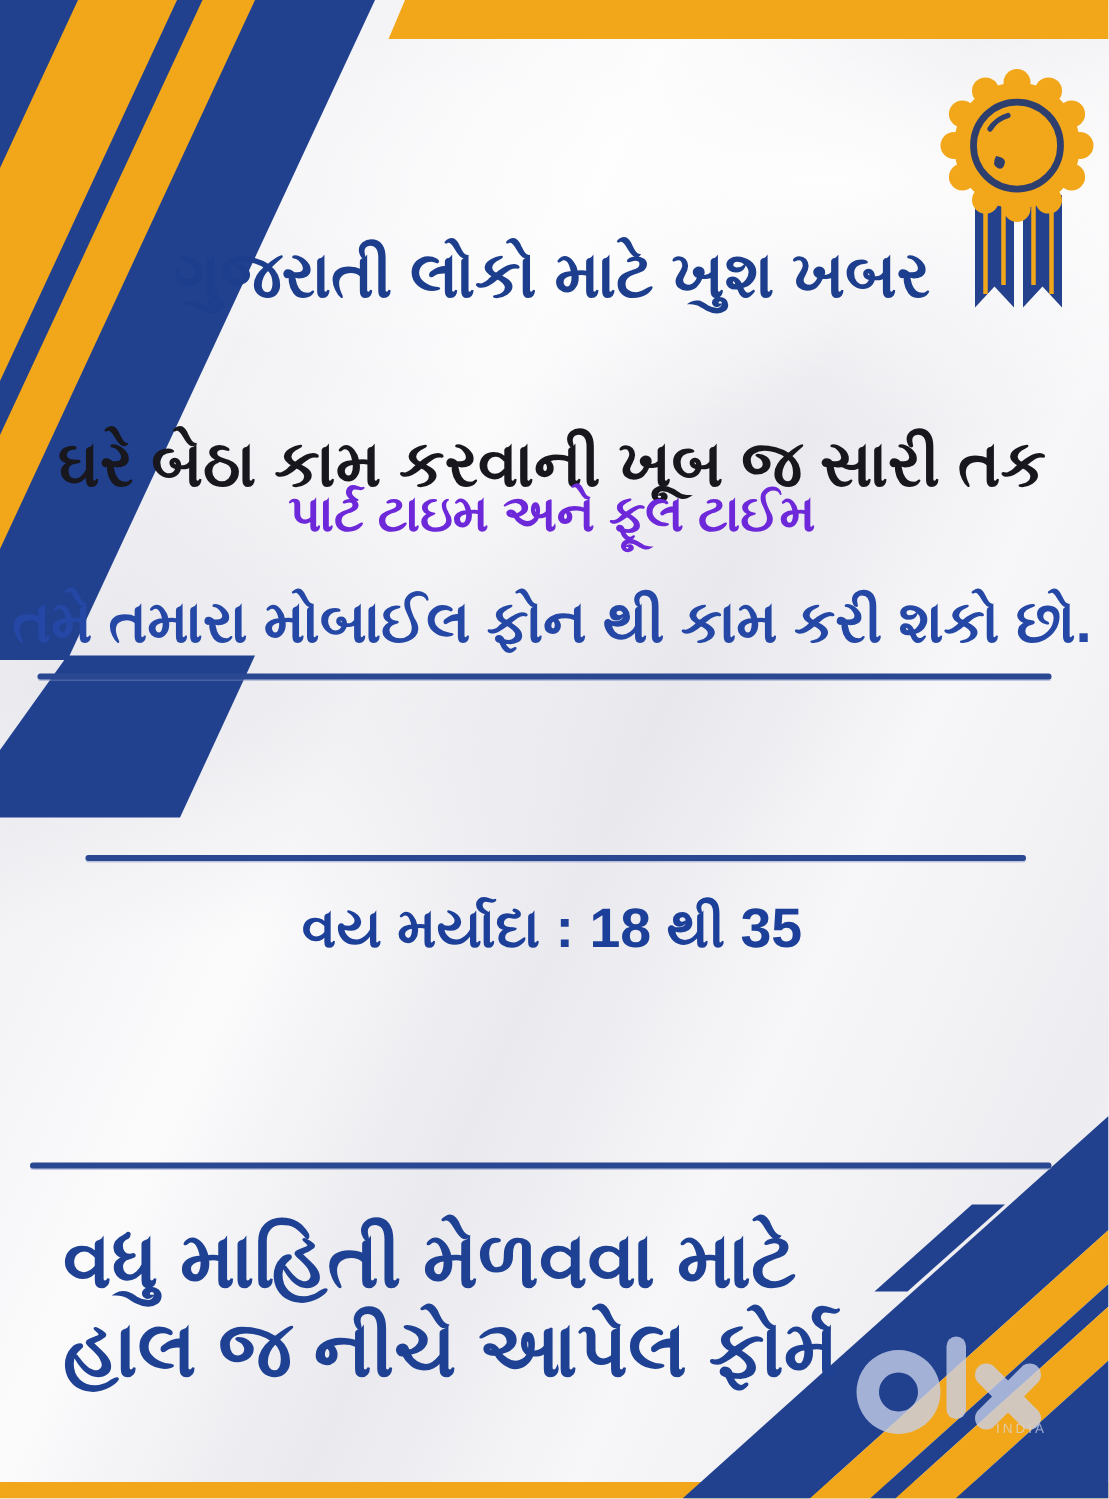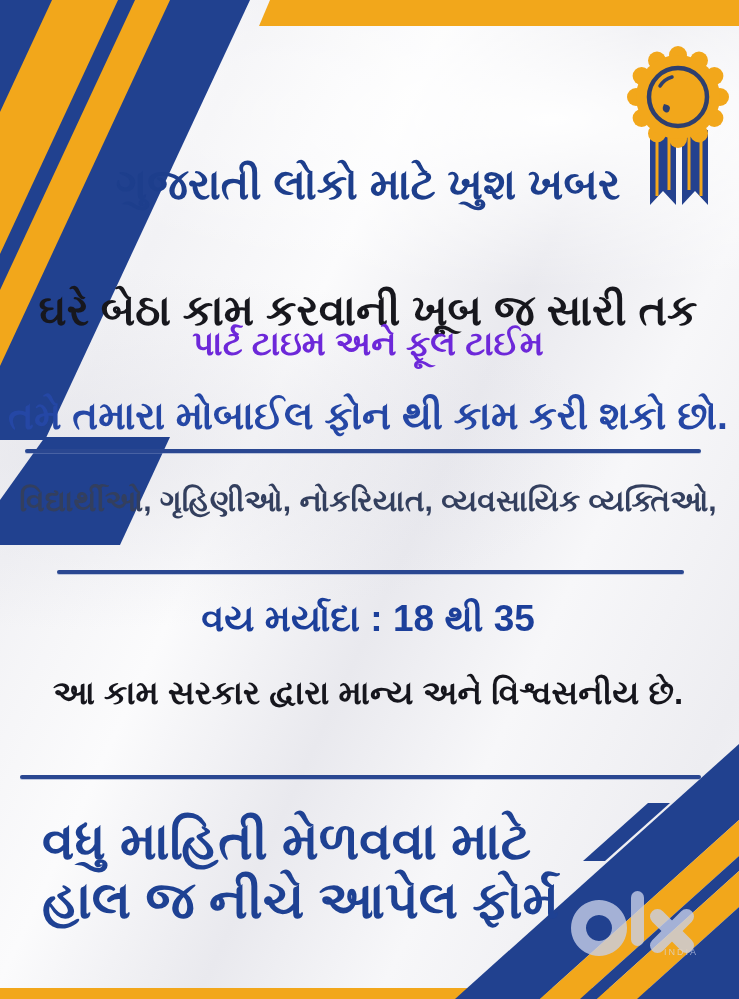--- a/index.html
+++ b/index.html
@@ -92,29 +92,27 @@
 </svg>
 
 <div class="txt headline">ગુજરાતી લોકો માટે ખુશ ખબર</div>
 <div class="txt subheadline">ઘરે બેઠા કામ કરવાની ખૂબ જ સારી તક</div>
 <div class="txt worktype">પાર્ટ ટાઇમ અને ફૂલ ટાઈમ</div>
 <div class="txt mobileline">તમે તમારા મોબાઈલ ફોન થી કામ કરી શકો છો.</div>
 
 <div class="divider div1"></div>
 
 <div class="txt audience">
-  <div>વિદ્યાર્થીઓ, ગૃહિણીઓ, નોકરિયાત, વ્યવસાયિક વ્યક્તિઓ,</div>
 </div>
 
 <div class="divider div2"></div>
 
 <div class="txt agelimit">વય મર્યાદા : 18 થી 35</div>
 
 <div class="txt trust">
-  <div>આ કામ સરકાર દ્વારા માન્ય અને વિશ્વસનીય છે.</div>
 </div>
 
 <div class="divider div3"></div>
 
 <div class="cta">
   <div>વધુ માહિતી મેળવવા માટે</div>
   <div>હાલ જ નીચે આપેલ ફોર્મ</div>
 </div>
 
 </body></html>

